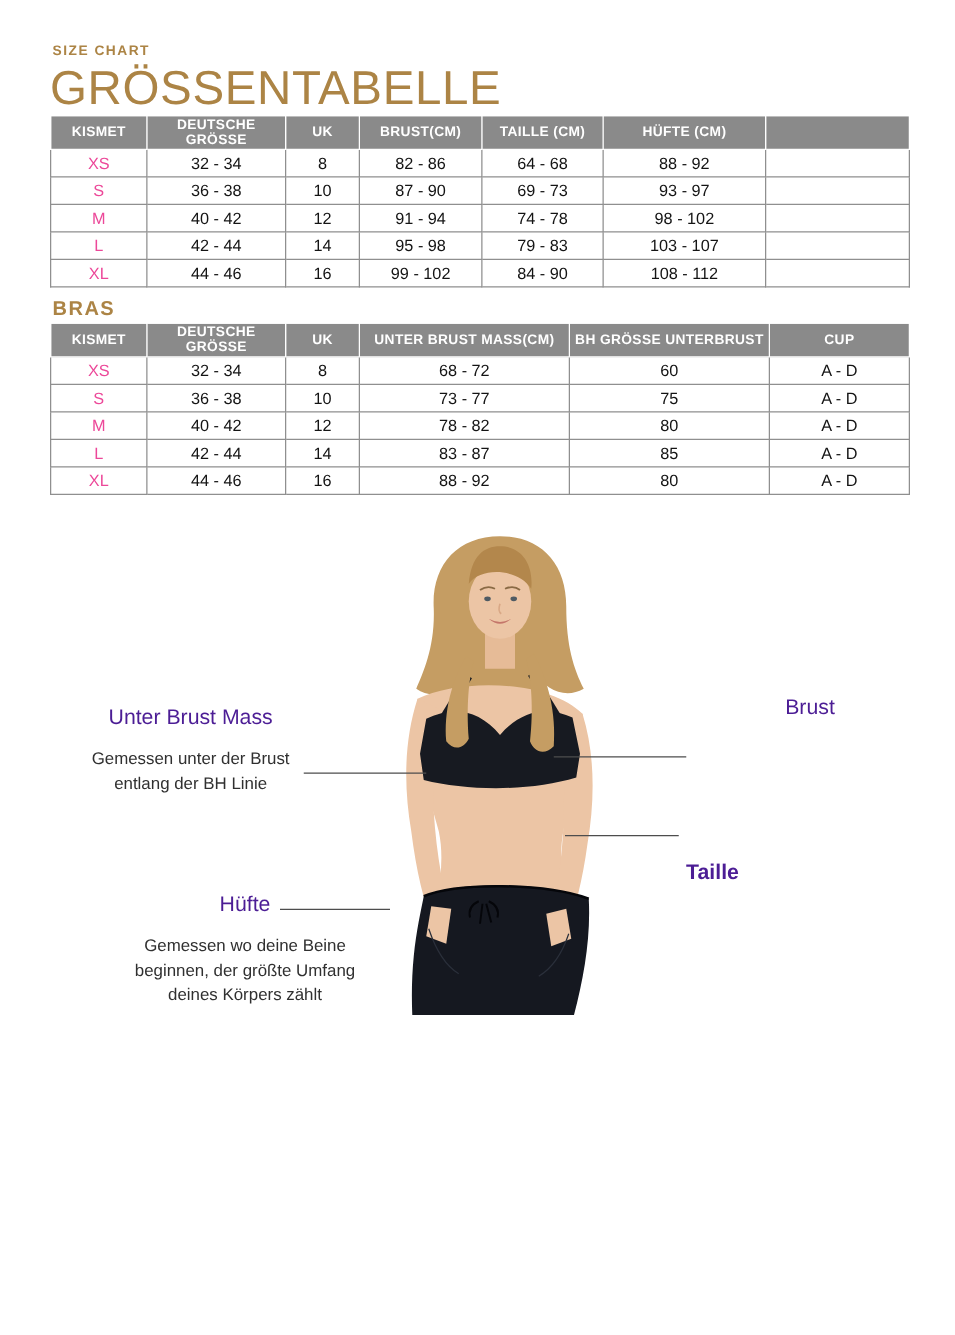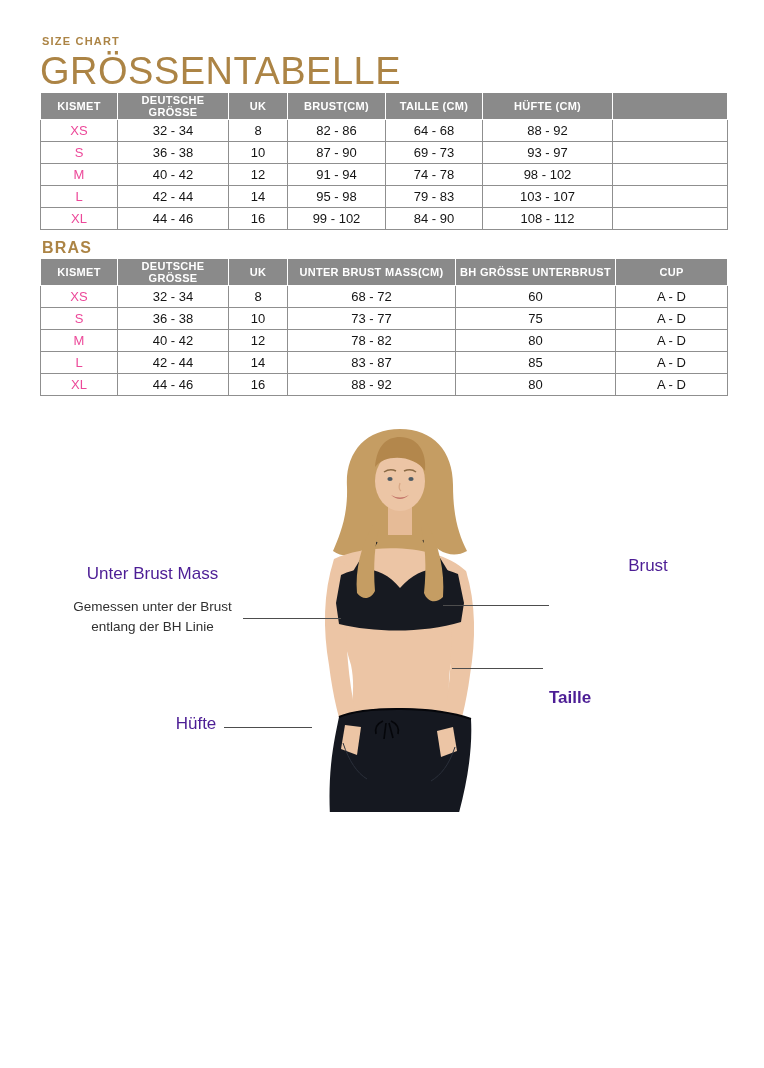--- a/index.html
+++ b/index.html
@@ -252,20 +252,21 @@
     <div class="ann-desc">Gemessen unter der Brust entlang der BH Linie</div>
   </div>
   <div class="ann ann-brust">
     <div class="ann-title">Brust</div>
   </div>
   <div class="ann ann-taille">
     <div class="ann-title">Taille</div>
   </div>
   <div class="ann ann-huefte">
     <div class="ann-title">Hüfte</div>
+    <div class="ann-desc">Gemessen wo deine Beine beginnen, der größte Umfang deines Körpers zählt</div>
   </div>
 
   <div class="logo">
     <svg width="152" height="166" viewBox="0 0 150 166" aria-hidden="true">
       <g id="wingL" stroke="#b6904c" fill="none" stroke-width="1.2">
         <path d="M70,78 C38,70 26,44 30,20 C36,40 50,58 70,68"></path>
         <path d="M70,72 C44,62 34,40 36,22 C42,40 54,54 70,62"></path>
         <path d="M70,66 C50,56 42,40 44,26 C50,40 60,50 71,57"></path>
         <path d="M71,60 C56,50 50,38 52,28 C58,40 65,47 73,52"></path>
         <path d="M70,78 C52,76 36,64 28,46"></path>

